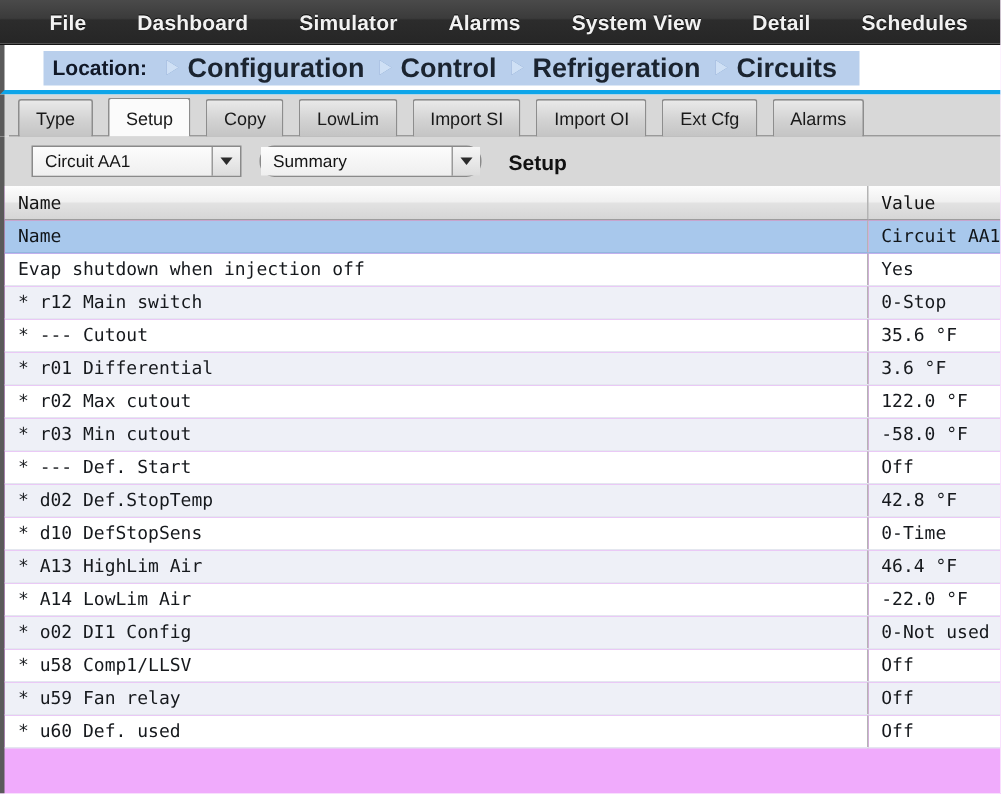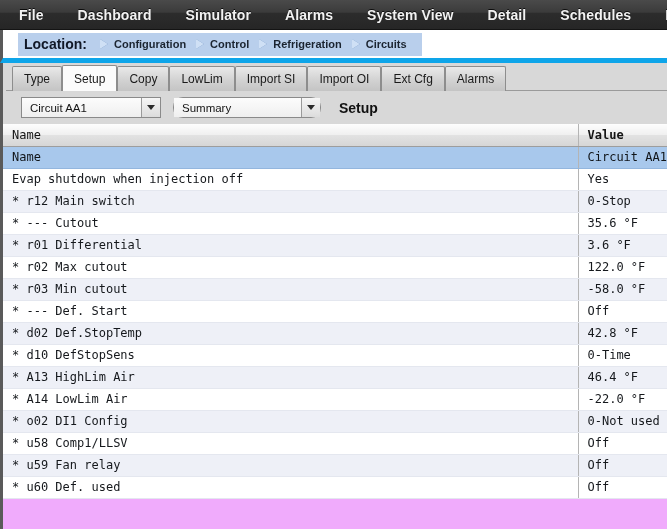--- a/index.html
+++ b/index.html
@@ -23,44 +23,44 @@
   }
 
   
   .menubar {
     height: 30px;
     flex: 0 0 30px;
     background: linear-gradient(to bottom, #4a4a4a 0%, #3b3b3b 42%, #2c2c2c 46%, #262626 100%);
     border-bottom: 1px solid #141414;
     display: flex;
     align-items: center;
-    padding-left: 2px;
+    padding-left: 16px;
     gap: 0px;
   }
   .menu-item {
     color: #f2f2f2;
     font-size: 14px;
     font-weight: bold;
     padding: 4px 17px;
     white-space: nowrap;
     letter-spacing: 0.1px;
     text-shadow: 0 -1px 0 rgba(0,0,0,0.8);
     cursor: default;
   }
 
   
   .locationbar {
     flex: 0 0 33px;
     height: 33px;
     background: #ffffff;
     border-left: 3px solid #5a5a5a;
-    border-bottom: 5px solid #0ea5e9;
-    display: flex;
-    align-items: center;
-    padding: 0 0 0 5px;
+    border-bottom: 3px solid #0ea5e9;
+    display: flex;
+    align-items: center;
+    padding: 0 0 0 16px;
   }
   .crumbwrap {
     margin-left: 10px;
     height: 23px;
     background: #b9cfec;
     display: flex;
     align-items: center;
     padding: 0 8px 0 6px;
     gap: 0px;
   }
@@ -72,42 +72,42 @@
     white-space: nowrap;
   }
   .crumb {
     display: flex;
     align-items: center;
     gap: 6px;
     padding: 0 7px 0 3px;
     white-space: nowrap;
   }
   .crumb-text {
-    font-size: 11px;
+    font-size: 18px;
     font-weight: bold;
     color: #1b2430;
   }
   .tri {
     width: 0; height: 0;
     border-top: 5px solid transparent;
     border-bottom: 5px solid transparent;
     border-left: 8px solid #cfe0f5;
     filter: drop-shadow(0 0 0.5px #5f86bb);
   }
 
   
   .tabstrip {
     flex: 0 0 28px;
     height: 28px;
     background: #d8d8d8;
     border-left: 3px solid #5a5a5a;
     display: flex;
     align-items: flex-end;
     padding-left: 9px;
-    gap: 0;
+    gap: 10px;
     position: relative;
   }
   .tabstrip::after {
     content: "";
     position: absolute;
     left: 3px; right: 0; bottom: 0;
     height: 1px;
     background: #9a9a9a;
   }
   .tab {
@@ -208,21 +208,21 @@
     background: linear-gradient(to bottom, #fdfdfd 0%, #f0f0f0 48%, #e2e2e2 52%, #d6d6d6 100%);
     border-bottom: 1px solid #9d9d9d;
     border-right: 1px solid #b4b4b4;
     font-size: 12px;
     font-weight: normal;
     color: #141414;
     text-align: left;
     padding: 0 0 0 9px;
     white-space: nowrap;
   }
-  table.grid thead th:last-child { border-right: none; font-weight: bold; }
+  table.grid thead th:last-child { border-right: none; }
 
   table.grid tbody td {
     height: 22px;
     font-size: 12px;
     color: #15181c;
     padding: 0 0 0 9px;
     border-bottom: 1px solid #e4e7ef;
     border-right: 1px solid #b4b4b4;
     white-space: nowrap;
     overflow: hidden;

